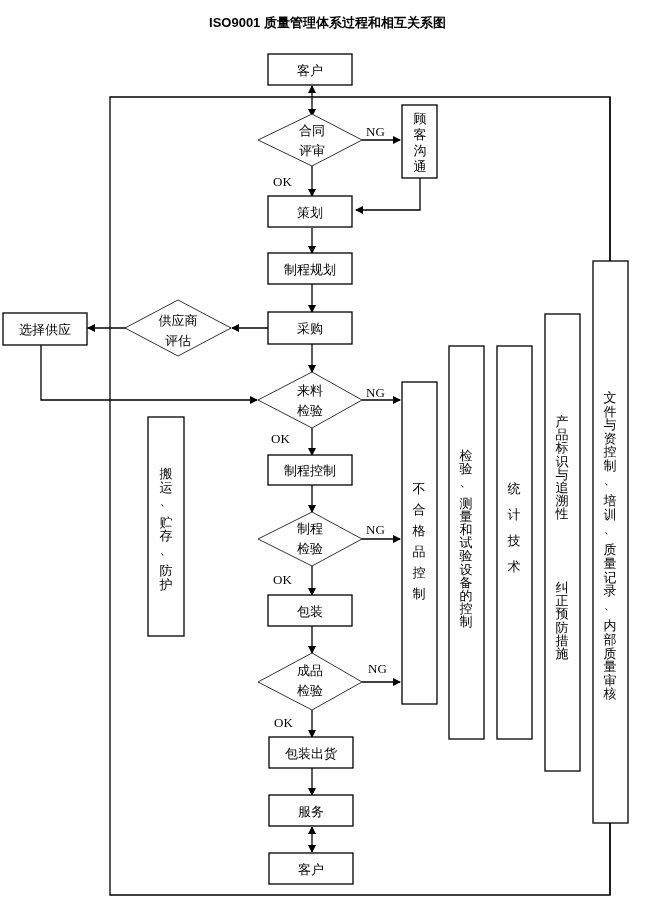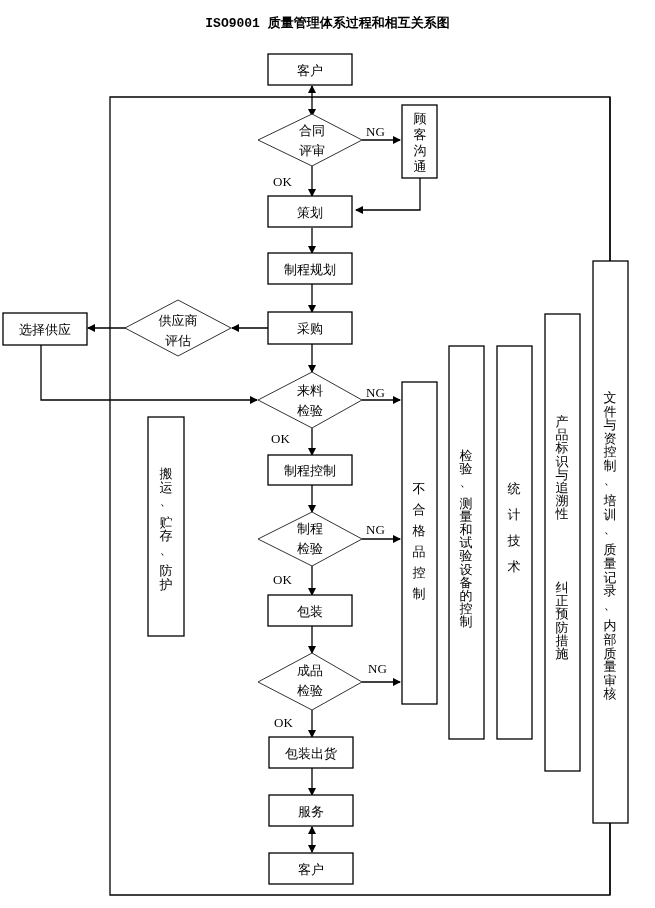--- a/index.html
+++ b/index.html
@@ -1,19 +1,19 @@
 <!DOCTYPE html>
 <html><head>
 <meta charset="utf-8">
 <style>
   html, body { margin: 0; padding: 0; background: #ffffff; }
   body { width: 655px; height: 908px; position: relative; overflow: hidden;
          font-family: "DejaVu Sans", sans-serif; color: #000; }
   #title { position: absolute; left: 0; top: 14px; width: 655px; text-align: center;
-           font-family: Liberation Mono, monospace; font-weight: bold; font-size: 13px; }
+           font-family: Liberation Sans, sans-serif; font-weight: bold; font-size: 13px; }
   svg#diagram { position: absolute; left: 0; top: 0; }
   .box { fill: #fff; stroke: #000; stroke-width: 1.3; }
   .dia { fill: #fff; stroke: #333; stroke-width: 1; }
   .ln  { fill: none; stroke: #000; stroke-width: 1.3; }
   .lbl { font-family: "DejaVu Sans", sans-serif; font-size: 13px; fill: #000; }
   .tag { font-family: "Liberation Serif", serif; font-size: 13px; fill: #000; }
   .vt  { font-family: "DejaVu Sans", sans-serif; font-size: 13px; fill: #000; }
 </style>
 </head>
 <body>

